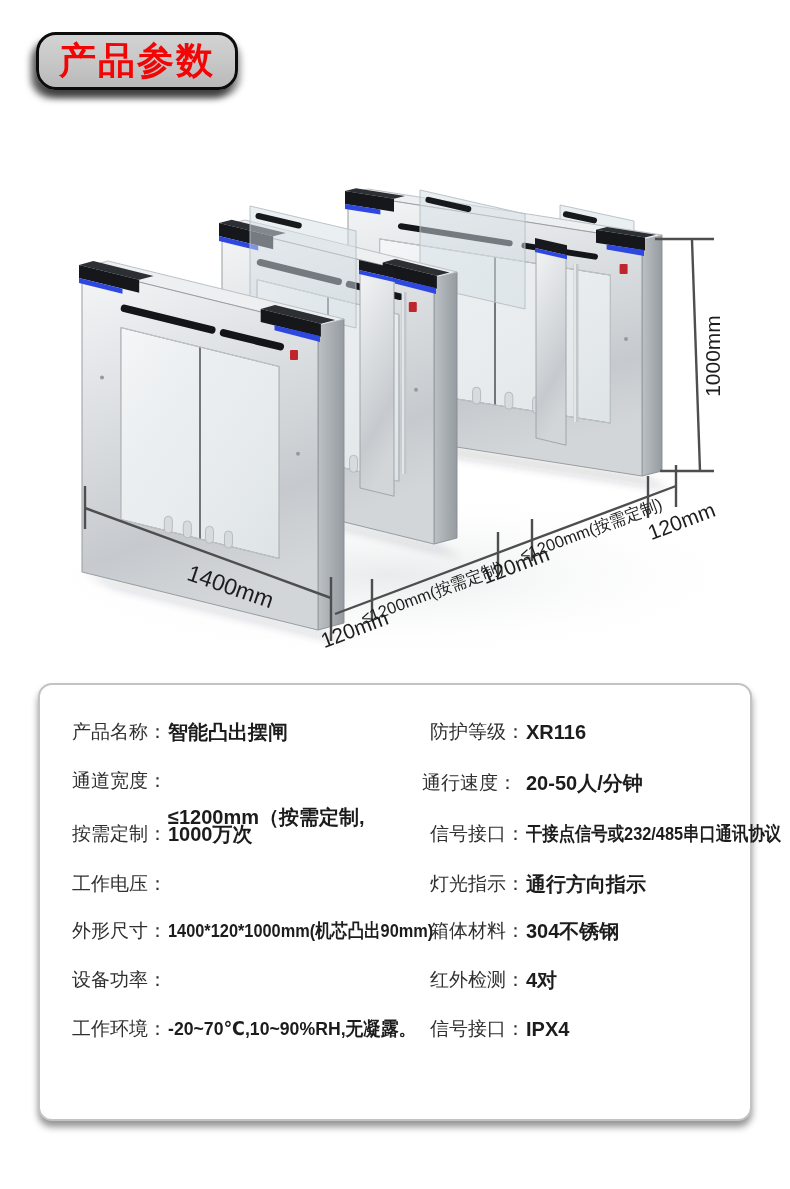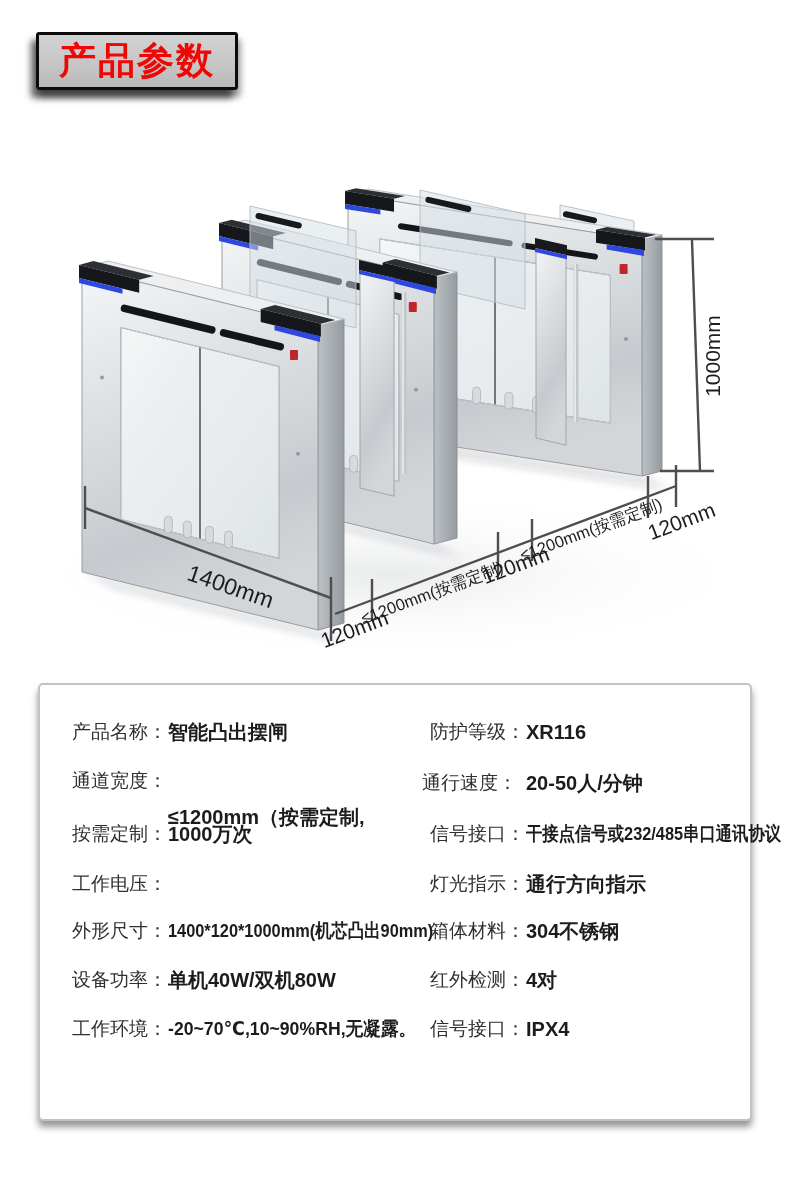--- a/index.html
+++ b/index.html
@@ -5,32 +5,32 @@
   html,body{margin:0;padding:0}
   body{
     width:790px;height:1189px;position:relative;overflow:hidden;
     background:#ffffff;
     font-family:"Liberation Sans","DejaVu Sans",sans-serif;
   }
   
   .badge{
     position:absolute;left:36px;top:32px;width:196px;height:52px;
     background:linear-gradient(180deg,#d3d3d3 0%,#c6c6c6 55%,#b9b9b9 100%);
-    border:3px solid #0c0c0c;border-radius:3px;
+    border:3px solid #0c0c0c;border-radius:20px;
     display:flex;align-items:center;justify-content:center;
     font-size:37px;font-weight:700;letter-spacing:2px;color:#f20505;
     box-shadow:-5px 8px 7px rgba(0,0,0,.62), 3px 7px 6px rgba(0,0,0,.35);
   }
   
   .scene-svg{position:absolute;left:0;top:0;width:790px;height:680px;}
   .dim-label{fill:#1d1d1d;}
   
   .card{
     position:absolute;left:38px;top:683px;width:710px;height:434px;
-    background:#ffffff;border:2px solid #c3c3c3;border-radius:5px;
+    background:#ffffff;border:2px solid #c3c3c3;border-radius:14px;
     box-shadow:0 6px 7px rgba(0,0,0,.42);
   }
   .slabel,.svalue,.note{
     position:absolute;white-space:nowrap;line-height:24px;
   }
   .slabel{font-size:19px;font-weight:400;color:#303030;}
   .svalue{font-size:20px;font-weight:600;color:#1c1c1c;}
   .svalue.two span{display:block;line-height:23px;margin-top:39px;}
   .cx86{font-size:19px;transform:scaleX(.86);transform-origin:0 50%;}
   .cx93{font-size:19px;transform:scaleX(.93);transform-origin:0 50%;}
@@ -203,21 +203,20 @@
 
   <span class="slabel" style="left:32px;top:137px">按需定制：</span>
   <span class="svalue" style="left:128px;top:137px">1000万次</span>
 
   <span class="slabel" style="left:32px;top:187px">工作电压：</span>
 
   <span class="slabel" style="left:32px;top:234px">外形尺寸：</span>
   <span class="svalue cx86" style="left:128px;top:234px">1400*120*1000mm(机芯凸出90mm)</span>
 
   <span class="slabel" style="left:32px;top:283px">设备功率：</span>
-  <span class="svalue" style="left:128px;top:283px">单机40W/双机80W</span>
 
   <span class="slabel" style="left:32px;top:332px">工作环境：</span>
   <span class="svalue cx93" style="left:128px;top:332px">-20~70℃,10~90%RH,无凝露。</span>
 
   <span class="slabel" style="left:390px;top:35px">防护等级：</span>
   <span class="svalue" style="left:486px;top:35px">XR116</span>
 
   <span class="slabel" style="left:382px;top:86px">通行速度：</span>
   <span class="svalue" style="left:486px;top:86px">20-50人/分钟</span>
 

